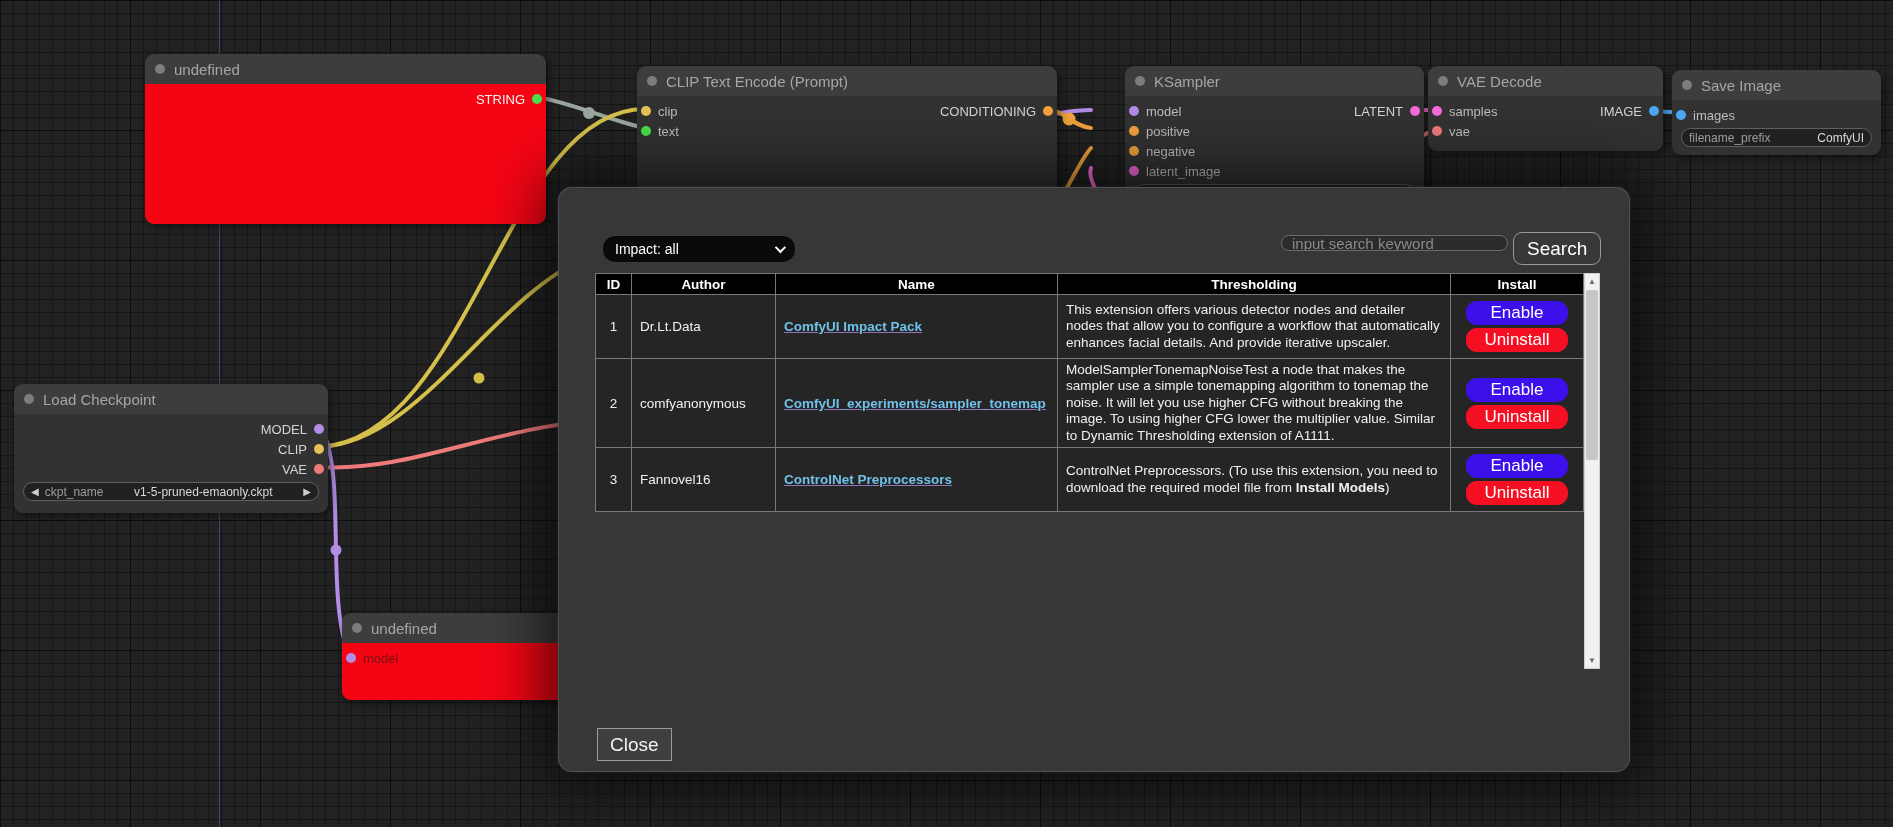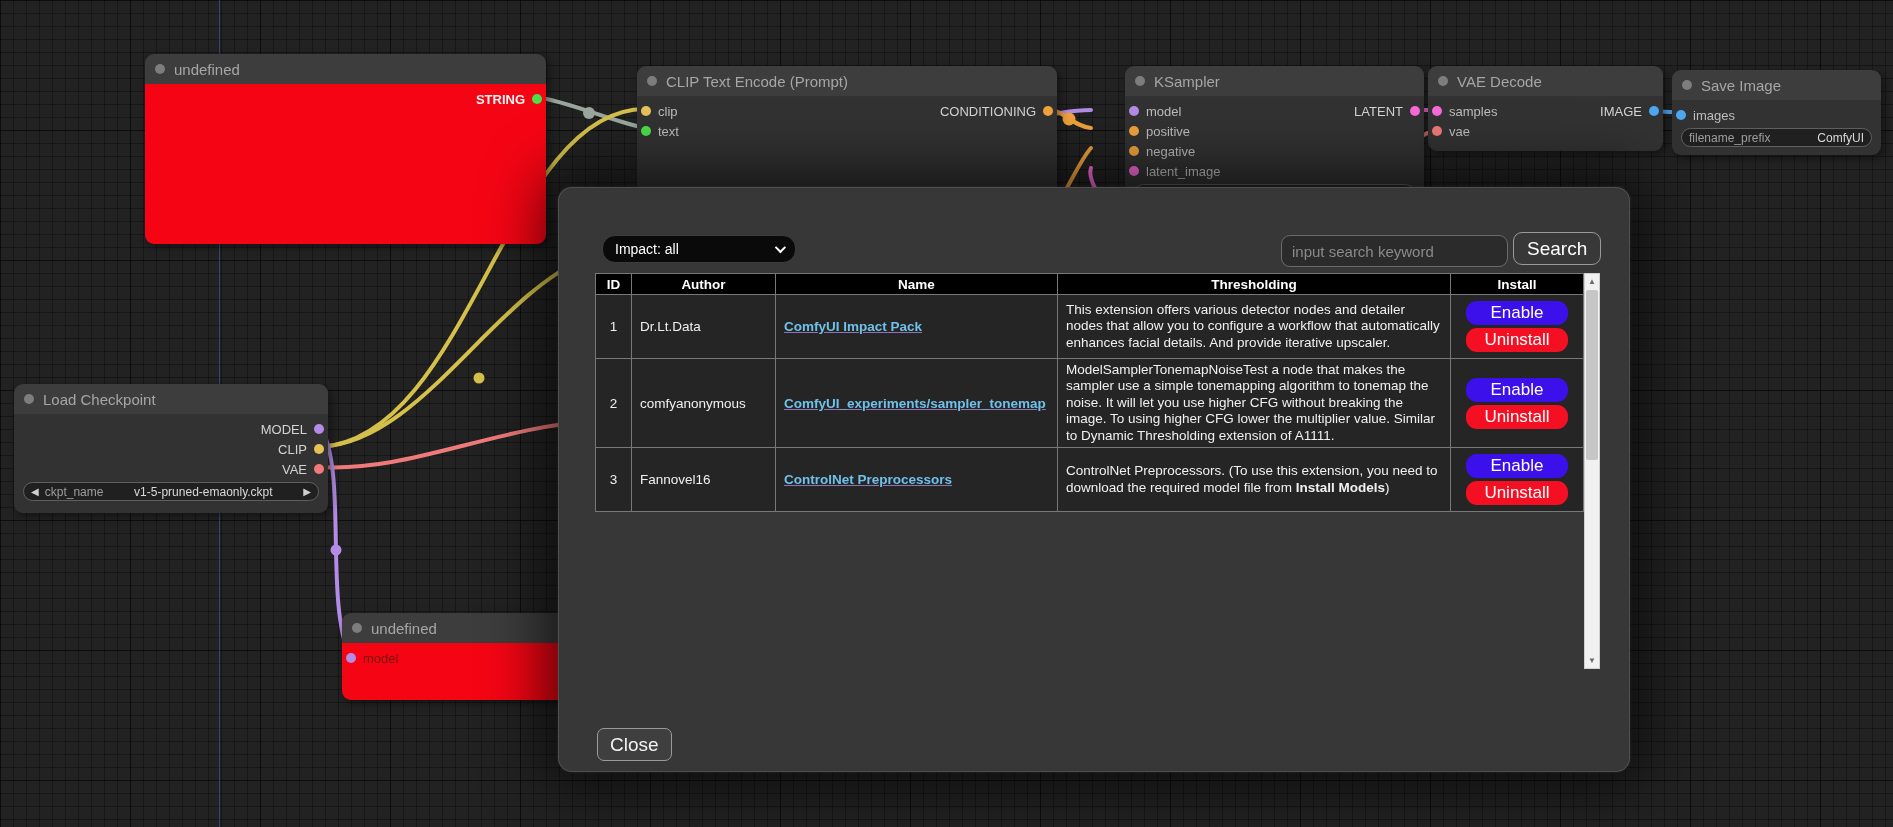--- a/index.html
+++ b/index.html
@@ -41,21 +41,21 @@
   
   #modal { position:absolute; left:558px; top:187px; width:1072px; height:585px;
     background:#373737; border:1px solid rgba(255,255,255,.12); border-radius:14px;
     box-shadow:0 0 60px 14px rgba(0,0,0,.65), 0 0 2px 1px rgba(255,255,255,.08);
     z-index:10; }
   #filter-select { position:absolute; left:43px; top:47px; width:194px; height:28px;
     background:#0a0a0a; border:1px solid #3c3c3c; border-radius:13px; color:#fff;
     font-size:14px; display:flex; align-items:center; padding:0 12px; cursor:pointer; }
   #filter-select .chev { margin-left:auto; width:8px; height:8px; border-right:2px solid #fff;
     border-bottom:2px solid #fff; transform:rotate(45deg) translateY(-2px); }
-  #search-input { position:absolute; left:722px; top:47px; width:227px; height:32px;
+  #search-input { position:absolute; left:722px; top:47px; width:227px; height:16px;
     background:#2b2b2b; border:1px solid #6a6a6a; border-radius:9px; color:#ddd;
     font-size:15px; padding:0 10px; outline:none; }
   #search-input::placeholder { color:#8a8a8a; }
   #search-btn { position:absolute; left:954px; top:44px; height:33px; padding:0 13px;
     background:#383838; border:1px solid #9a9a9a; border-radius:9px; color:#fff;
     font-size:19px; cursor:pointer; }
   #table-wrap { position:absolute; left:36px; top:85px; width:1005px; height:396px; }
   table { border-collapse:collapse; width:988px; table-layout:fixed;
     font-size:13.5px; color:#f0f0f0; }
   th { background:#000; color:#fff; font-weight:bold; border:1px solid #787878;
@@ -73,21 +73,21 @@
   .pill-btn.uninstall { background:#f50f23; }
   
   #vscroll { position:absolute; left:989px; top:0; width:16px; height:396px;
     background:#f1f1f1; border:1px solid #d0d0d0; }
   #vscroll .sb-arrow { position:absolute; left:0; width:14px; height:15px; background:#f1f1f1;
     color:#6a6a6a; font-size:8px; text-align:center; line-height:15px; cursor:pointer; }
   #vscroll .up { top:0; } #vscroll .down { bottom:0; }
   #vscroll .thumb { position:absolute; left:1px; top:16px; width:12px; height:170px;
     background:#c6c6c6; border-radius:2px; cursor:pointer; }
   #close-btn { position:absolute; left:38px; top:540px; height:33px; padding:0 12px;
-    background:#3f3f3f; border:1px solid #9a9a9a; border-radius:7px; color:#f2f2f2;
+    background:#3f3f3f; border:1px solid #9a9a9a; border-radius:0; color:#f2f2f2;
     font-size:19px; cursor:pointer; }
 </style>
 </head>
 <body>
 
 <div id="stage">
   <div id="axis-line"></div>
 
   <svg id="links" width="1893" height="827">
     <g fill="none" stroke-width="4" stroke-linecap="round">
@@ -112,21 +112,21 @@
       <circle cx="1404" cy="110" r="6" fill="#f76ad8"></circle>
       <circle cx="1654" cy="111" r="6" fill="#4da6f2"></circle>
     </g>
   </svg>
 
   <div class="node error" style="left:145px; top:54px; width:401px;">
     <div class="title">
       <span class="dot"></span>
       <span>undefined</span>
     </div>
-    <div class="body" style="height:160px;font-weight:bold;">
+    <div class="body" style="height:140px;">
       <div class="slot-row">
         <span class="slot-out" style="color:#f4f4f4;">
           <span>STRING</span>
           <span class="pin" style="background:#4ade4a;"></span>
         </span>
       </div>
     </div>
   </div>
 
   <div class="node" style="left:637px; top:66px; width:420px;">

